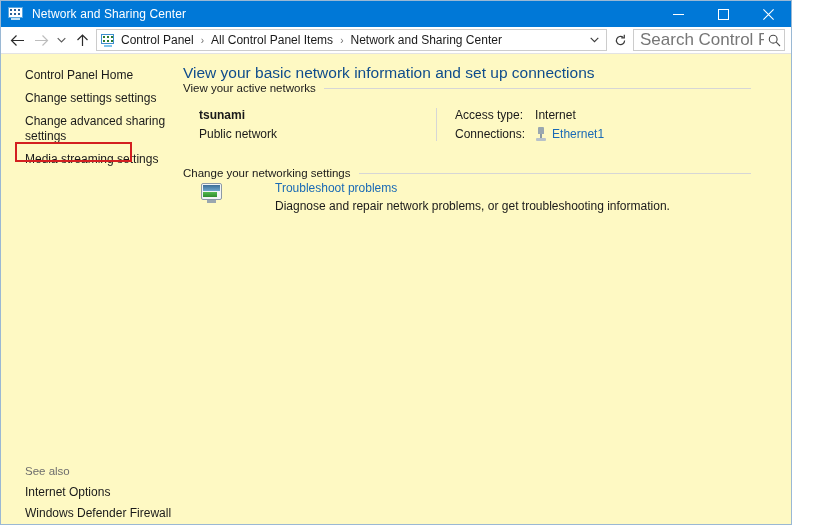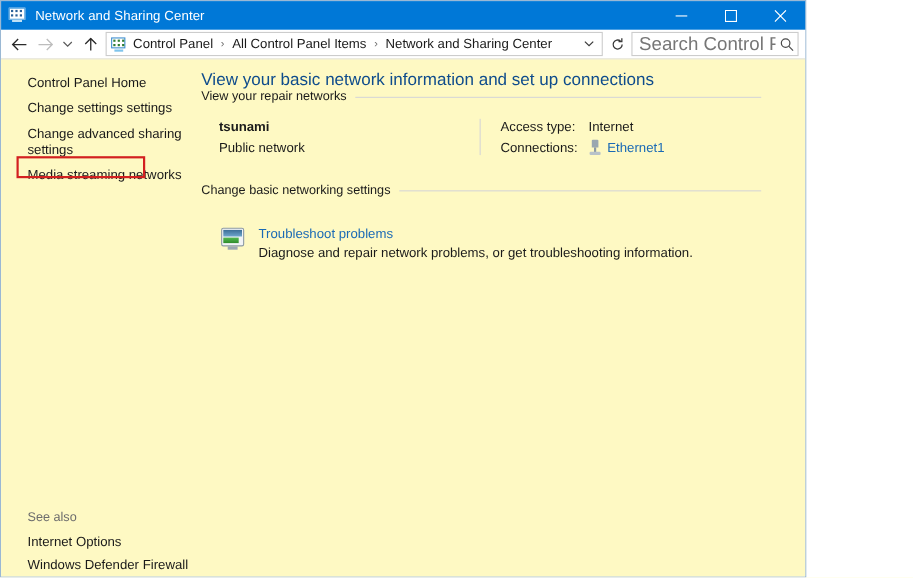--- a/index.html
+++ b/index.html
@@ -3,21 +3,21 @@
 <meta charset="utf-8">
 <style>
   * { box-sizing: border-box; margin: 0; padding: 0; }
   html, body {
     width: 830px; height: 525px;
     font-family: "Liberation Sans", sans-serif;
     overflow: hidden;
     background: #ffffff;
   }
   .window {
-    width: 733px; height: 525px;
+    width: 792px; height: 525px;
     display: flex; flex-direction: column;
     background: #ffffff;
     border: 1px solid #9ab8d4;
     position: relative;
   }
 
   
   .titlebar {
     height: 26px; min-height: 26px;
     background: #0078d7;
@@ -237,21 +237,21 @@
   .link {
     color: #1a6ab5; cursor: default;
   }
 
   .settings-block { margin-top: 26px; }
   .setting-item {
     display: flex;
     margin-top: 10px;
     margin-left: 18px;
   }
-  .setting-item.second { margin-top: 25px; }
+  .setting-item.second { margin-top: 1px; gap: 40px; }
   .setting-icon {
     width: 26px; min-width: 26px; height: 26px;
     margin-right: 10px; position: relative;
   }
   .setting-text { padding-top: 1px; }
   .setting-title { font-size: 12px; margin-bottom: 4px; }
   .setting-desc { font-size: 12px; color: #1a1a1a; }
 
   
   .ic-newconn .mon-back {
@@ -402,36 +402,36 @@
       </div>
     </div>
   </div>
 
   <div class="body-area">
 
     <div class="sidebar">
       <div class="side-link">Control Panel Home</div>
       <div class="side-link">Change settings settings</div>
       <div class="side-link">Change advanced sharing settings</div>
-      <div class="side-link">Media streaming networks</div>
+      <div class="side-link">Media streaming settings</div>
 
       <div class="hl-box"></div>
 
       <div class="see-also">
         <div class="see-also-title">See also</div>
         <div class="side-link">Internet Options</div>
         <div class="side-link">Windows Defender Firewall</div>
       </div>
     </div>
 
     <div class="content">
       <div class="page-heading">View your basic network information and set up connections</div>
 
       <div class="section-head">
-        <span>View your repair networks</span>
+        <span>View your active networks</span>
         <span class="rule"></span>
       </div>
 
       <div class="net-row">
         <div class="net-left">
           <div class="net-name">tsunami</div>
           <div class="net-type">Public network</div>
         </div>
         <div class="net-divider"></div>
         <div class="net-right">
@@ -444,21 +444,21 @@
                 <span class="cord"></span>
                 <span class="base3"></span>
             </span>
             <span class="link">Ethernet1</span>
           </div>
         </div>
       </div>
 
       <div class="settings-block">
         <div class="section-head">
-          <span>Change basic networking settings</span>
+          <span>Change your networking settings</span>
           <span class="rule"></span>
         </div>
 
 
         <div class="setting-item second">
           <div class="setting-icon ic-trouble">
             <span class="frame"></span>
             <span class="scrn"></span>
             <span class="bar"></span>
             <span class="stand"></span>

